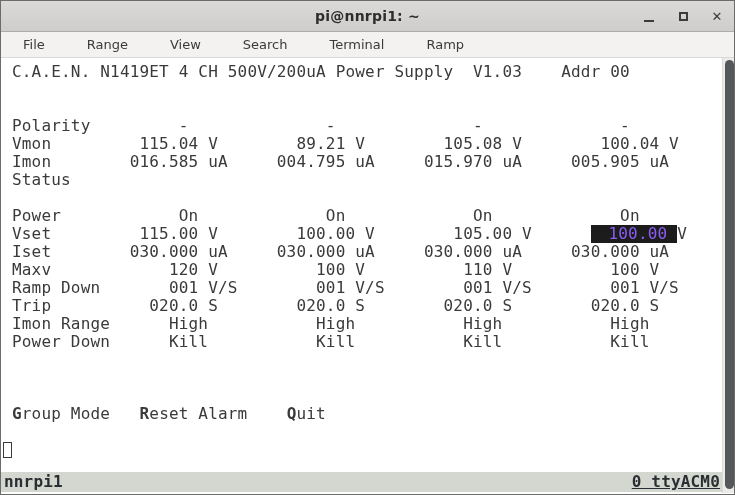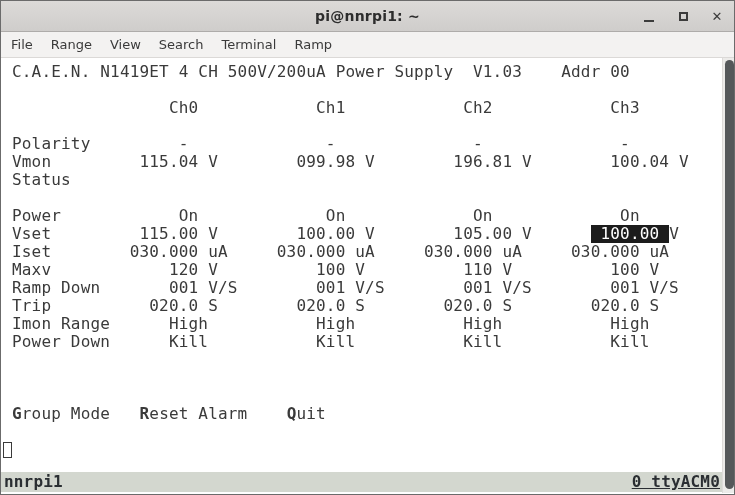--- a/index.html
+++ b/index.html
@@ -19,30 +19,30 @@
   .win-buttons { position:absolute; right:4px; top:0; height:31px; display:flex; align-items:center; }
   .win-btn { width:26px; height:26px; margin-left:8px; display:flex; align-items:center; justify-content:center; cursor:default; }
   .glyph-min { width:10px; height:2px; background:#3c3c3c; margin-top:8px; }
   .glyph-max { width:9px; height:9px; border:2px solid #3c3c3c; }
   .glyph-close { font-size:13px; font-weight:bold; color:#3c3c3c; line-height:1; }
   .menubar {
     position:absolute; top:31px; left:0; right:0; height:26px;
     background:#f3f2f1; border-bottom:1px solid #dbd9d7;
     display:flex; align-items:center; padding-left:1px;
   }
-  .menu-item { font-size:13px; color:#3a3a3a; padding:4px 9px; }
+  .menu-item { font-size:13px; color:#3a3a3a; padding:4px 21px; }
   .terminal {
     position:absolute; top:57px; left:0; right:0; bottom:0;
     background:#ffffff;
     font-family:"DejaVu Sans Mono","Liberation Mono",monospace;
     font-size:16px; line-height:18px; letter-spacing:.175px; color:#3a3a3a;
   }
   .term-lines { position:absolute; top:5px; left:11px; right:14px; }
   .term-line { height:18px; white-space:pre; overflow:hidden; }
-  .hl-cell { background:#1c1c1c; color:#ffffff; }
+  .hl-cell { background:#1c1c1c; color:#8b5cf6;padding-left:8px; }
   .bold { font-weight:bold; }
   .cursor-box {
     position:absolute; left:2px; top:384px; width:9px; height:16px;
     border:1px solid #3a3a3a; background:transparent;
   }
   .status-bar {
     position:absolute; left:0; right:0; bottom:2px; height:20px;
     background:#d3d7cf; color:#2a2e32; font-weight:bold;
     display:flex; justify-content:space-between; align-items:center;
     padding:0 14px 0 3px; white-space:pre;margin-top:24px;
@@ -83,24 +83,24 @@
     <span class="menu-item">View</span>
     <span class="menu-item">Search</span>
     <span class="menu-item">Terminal</span>
     <span class="menu-item">Ramp</span>
   </div>
 
   <div class="terminal">
     <div class="term-lines">
       <div class="term-line">C.A.E.N. N1419ET 4 CH 500V/200uA Power Supply  V1.03    Addr 00</div>
       <div class="term-line"></div>
-      <div class="term-line">                Ch0            Ch1            Ch2            Ch3</div>
       <div class="term-line"></div>
       <div class="term-line">Polarity         -              -              -              -</div>
-      <div class="term-line">Vmon         115.04 V        099.98 V        196.81 V        100.04 V</div>
+      <div class="term-line">Vmon         115.04 V        89.21 V        105.08 V        100.04 V</div>
+      <div class="term-line">Imon        016.585 uA     004.795 uA     015.970 uA     005.905 uA</div>
       <div class="term-line">Status</div>
       <div class="term-line"></div>
       <div class="term-line">Power            On             On             On             On</div>
       <div class="term-line"><span>Vset         115.00 V        100.00 V        105.00 V      </span><span class="hl-cell"> 100.00 </span><span>V      </span></div>
       <div class="term-line">Iset        030.000 uA     030.000 uA     030.000 uA     030.000 uA</div>
       <div class="term-line">Maxv            120 V          100 V          110 V          100 V</div>
       <div class="term-line">Ramp Down       001 V/S        001 V/S        001 V/S        001 V/S</div>
       <div class="term-line">Trip          020.0 S        020.0 S        020.0 S        020.0 S</div>
       <div class="term-line">Imon Range      High           High           High           High</div>
       <div class="term-line">Power Down      Kill           Kill           Kill           Kill</div>

